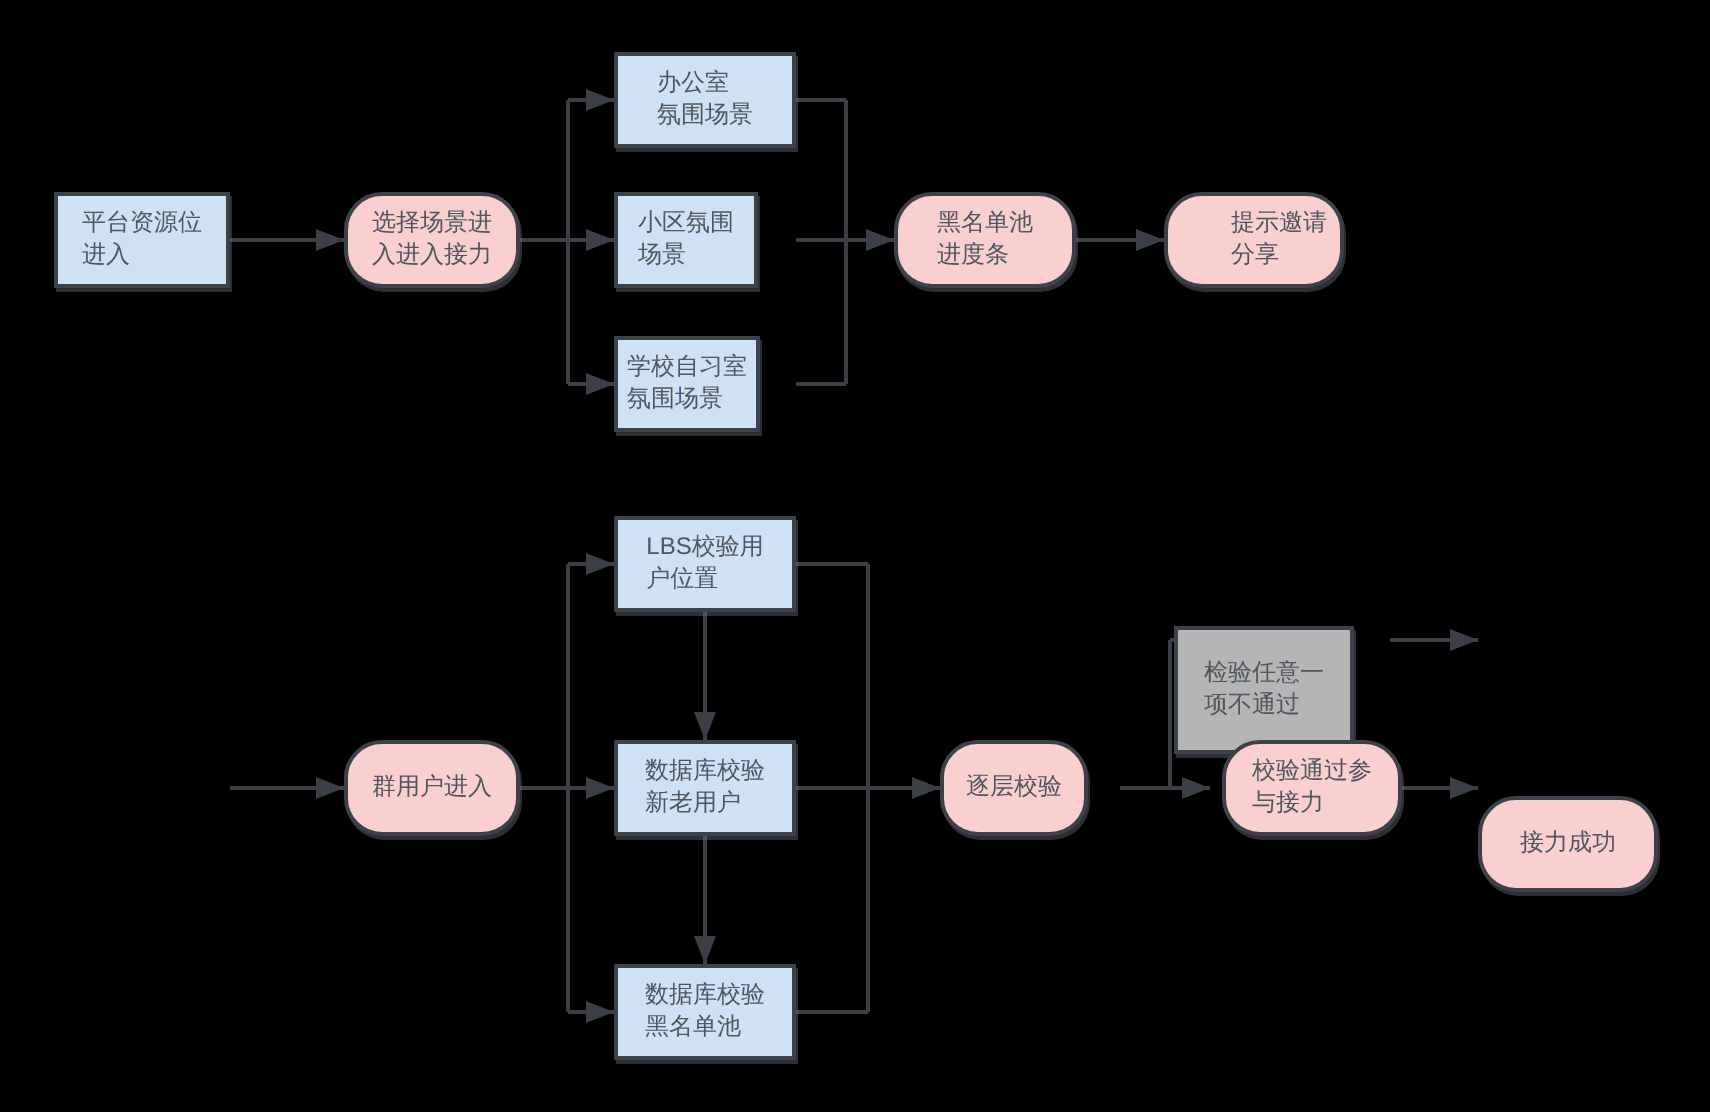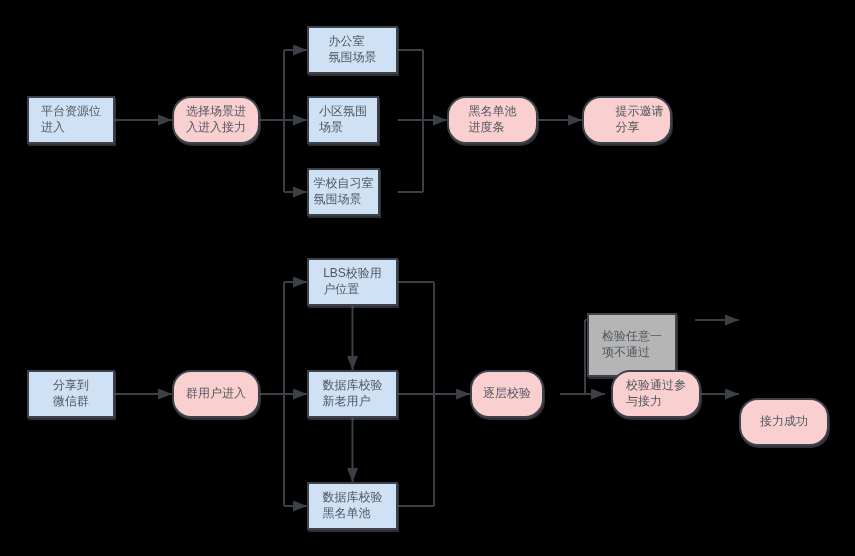--- a/index.html
+++ b/index.html
@@ -93,22 +93,20 @@
 氛围场景</div>
   <div class="node blue" style="left:307px; top:96px;  width:72px; height:48px;">小区氛围
 场景</div>
   <div class="node blue" style="left:307px; top:168px; width:73px; height:48px;">学校自习室
 氛围场景</div>
   <div class="node pink" style="left:447px; top:96px;  width:91px; height:48px;">黑名单池
 进度条</div>
   <div class="node pink" style="left:582px; top:96px;  width:90px; height:48px;padding-left:25px;">提示邀请
 分享</div>
 
-  <div class="node blue" style="left:27px;  top:370px; width:88px; height:48px;">分享到
-微信群</div>
   <div class="node pink" style="left:172px; top:370px; width:88px; height:48px;">群用户进入</div>
   <div class="node blue" style="left:307px; top:258px; width:91px; height:48px;">LBS校验用
 户位置</div>
   <div class="node blue" style="left:307px; top:370px; width:91px; height:48px;">数据库校验
 新老用户</div>
   <div class="node blue" style="left:307px; top:482px; width:91px; height:48px;">数据库校验
 黑名单池</div>
   <div class="node pink" style="left:470px; top:370px; width:74px; height:48px;">逐层校验</div>
   <div class="node gray" style="left:587px; top:296px; width:90px; height:64px;margin-top:17px;">检验任意一
 项不通过</div>

